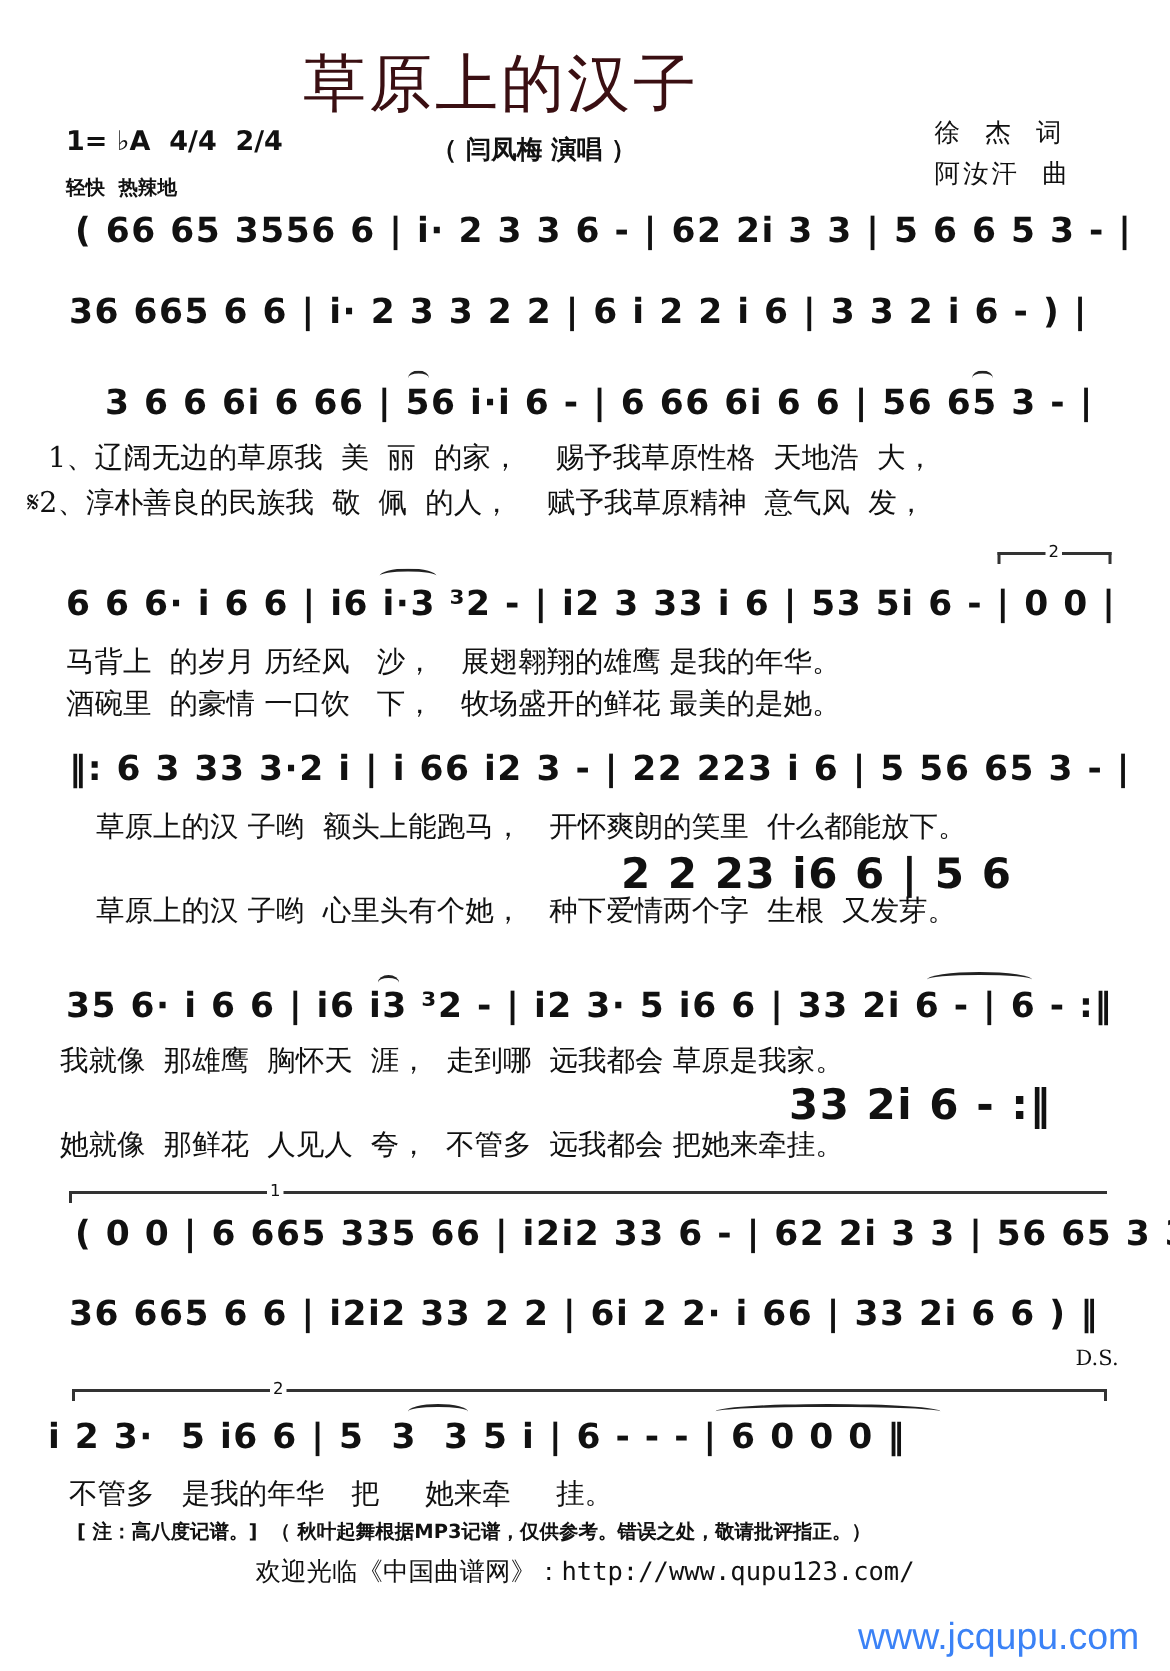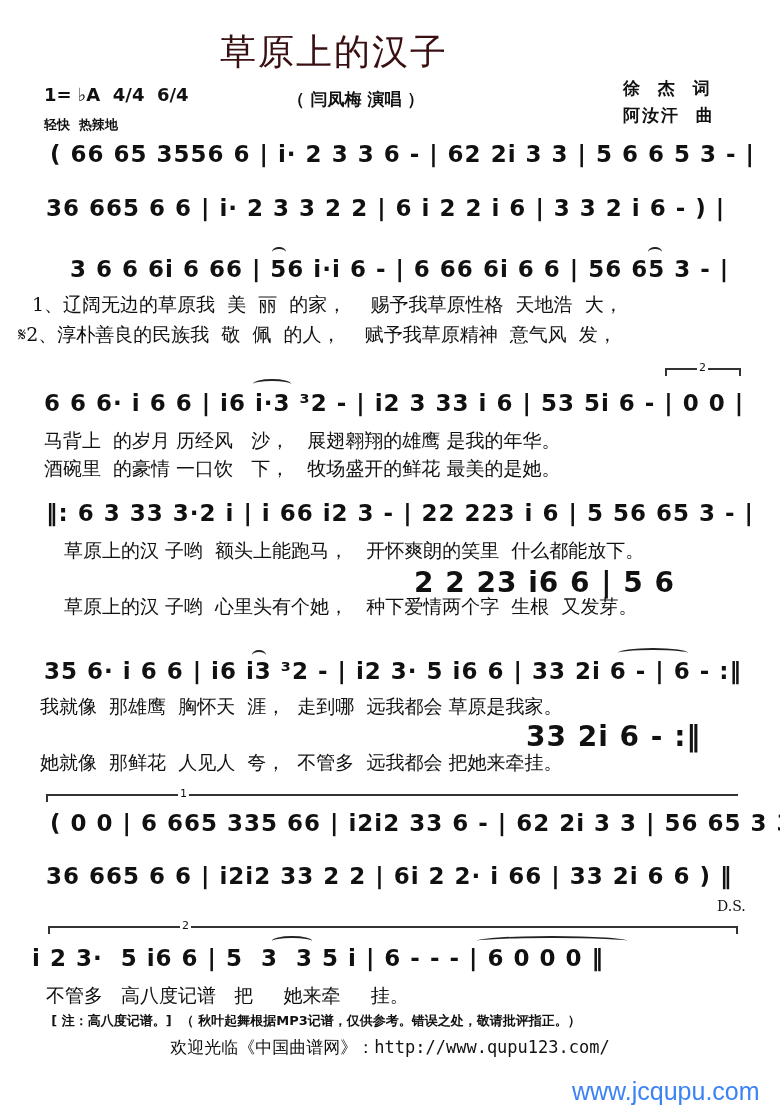--- a/index.html
+++ b/index.html
@@ -1,40 +1,40 @@
 <!DOCTYPE html>
 <html><head>
 <meta charset="utf-8">
 <style>
   html, body { margin: 0; padding: 0; background: #ffffff; }
   body { width: 780px; height: 1114px; position: relative; overflow: hidden; font-family: "DejaVu Sans", sans-serif; color: #111; }
   .abs { position: absolute; white-space: pre; }
-  .title { left: 0; width: 668px; top: 28px; text-align: center; font-size: 36px; color: #3a0f12; letter-spacing: 2px; font-family: "DejaVu Sans", sans-serif; }
+  .title { left: 0; width: 668px; top: 28px; text-align: center; font-size: 42px; color: #3a0f12; letter-spacing: 2px; font-family: "DejaVu Sans", sans-serif; }
   .singer { left: 0; width: 712px; top: 88px; text-align: center; font-size: 17px; font-weight: bold; }
   .key { left: 44px; top: 84px; font-size: 18px; font-weight: bold; }
   .tempo { left: 44px; top: 116px; font-size: 13px; font-weight: bold; }
-  .credit { left: 623px; font-size: 17px; font-weight: bold; letter-spacing: 2px; }
+  .credit { left: 623px; font-size: 17px; font-weight: normal; letter-spacing: 2px; }
   .notes { font-family: "DejaVu Sans", sans-serif; font-weight: bold; font-size: 23px; letter-spacing: 1px; }
   .lyrics { font-family: "DejaVu Serif", serif; font-size: 19px; }
   .note-small { font-size: 28px; }
   .bracket { position: absolute; border-top: 2px solid #333; border-left: 2px solid #333; height: 6px; }
   .bracket.right { border-right: 2px solid #333; }
   .bracket-num { position: absolute; font-size: 11px; background: #fff; padding: 0 2px; top: -9px; }
   .note1 { left: 0; width: 632px; text-align: center; top: 1012px; font-size: 13px; font-weight: bold; }
   .welcome { left: 0; width: 780px; text-align: center; top: 1036px; font-size: 17px; font-family: "DejaVu Sans Mono", monospace; }
   .watermark { left: 572px; top: 1077px; font-size: 25px; color: #3b82f6; font-family: "Liberation Sans", sans-serif; }
   .ds { left: 717px; top: 898px; font-size: 14px; font-family: "DejaVu Serif", serif; }
   .tie { position: absolute; border-top: 2px solid #222; border-radius: 50% 50% 0 0; height: 8px; }
 </style>
 </head>
 <body>
 
 <div class="abs title">草原上的汉子</div>
 <div class="abs singer">（ 闫凤梅 演唱 ）</div>
-<div class="abs key">1= ♭A  4/4  6/4</div>
+<div class="abs key">1= ♭A  4/4  2/4</div>
 <div class="abs tempo">轻快  热辣地</div>
 <div class="abs credit" style="top:77px">徐  杰  词</div>
 <div class="abs credit" style="top:104px">阿汝汗  曲</div>
 
 <div class="abs notes" style="left:50px;top:141px">( 66 65 3556 6 | i· 2 3 3 6 - | 62 2i 3 3 | 5 6 6 5 3 - |</div>
 
 <div class="abs notes" style="left:46px;top:195px">36 665 6 6 | i· 2 3 3 2 2 | 6 i 2 2 i 6 | 3 3 2 i 6 - ) |</div>
 
 <div class="tie" style="left:272px;top:247px;width:14px"></div>
 <div class="tie" style="left:648px;top:247px;width:14px"></div>
@@ -69,17 +69,17 @@
 
 <div class="abs notes" style="left:46px;top:863px">36 665 6 6 | i2i2 33 2 2 | 6i 2 2· i 66 | 33 2i 6 6 ) ‖</div>
 <div class="abs ds">D.S.</div>
 
 <div class="bracket right" style="left:48px;top:926px;width:686px">
   <span class="bracket-num" style="left:130px">2</span>
 </div>
 <div class="tie" style="left:272px;top:936px;width:40px"></div>
 <div class="tie" style="left:477px;top:936px;width:150px"></div>
 <div class="abs notes" style="left:32px;top:945px">i 2 3·  5 i6 6 | 5  3  3 5 i | 6 - - - | 6 0 0 0 ‖</div>
-<div class="abs lyrics" style="left:46px;top:983px">不管多   高八度记谱   把     她来牵     挂。</div>
+<div class="abs lyrics" style="left:46px;top:983px">不管多   是我的年华   把     她来牵     挂。</div>
 
 <div class="abs note1">[ 注：高八度记谱。]  （ 秋叶起舞根据MP3记谱，仅供参考。错误之处，敬请批评指正。）</div>
 <div class="abs welcome">欢迎光临《中国曲谱网》：http://www.qupu123.com/</div>
 <div class="abs watermark">www.jcqupu.com</div>
 
 </body></html>

